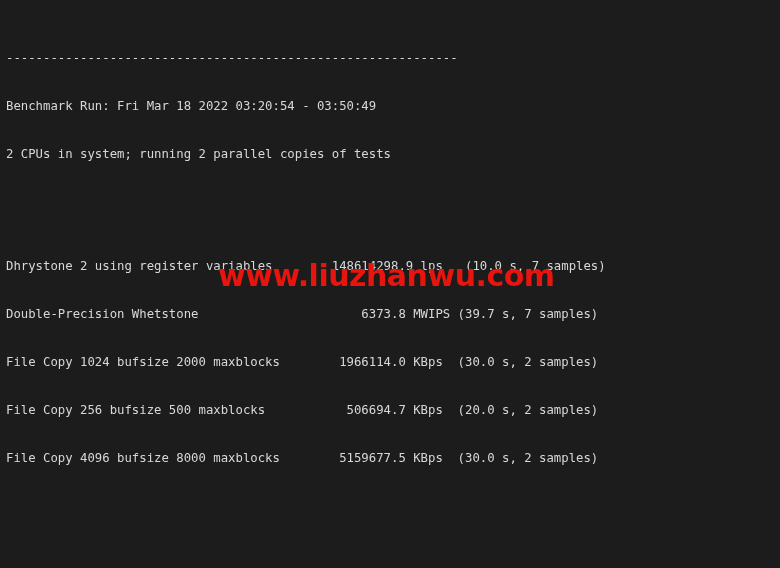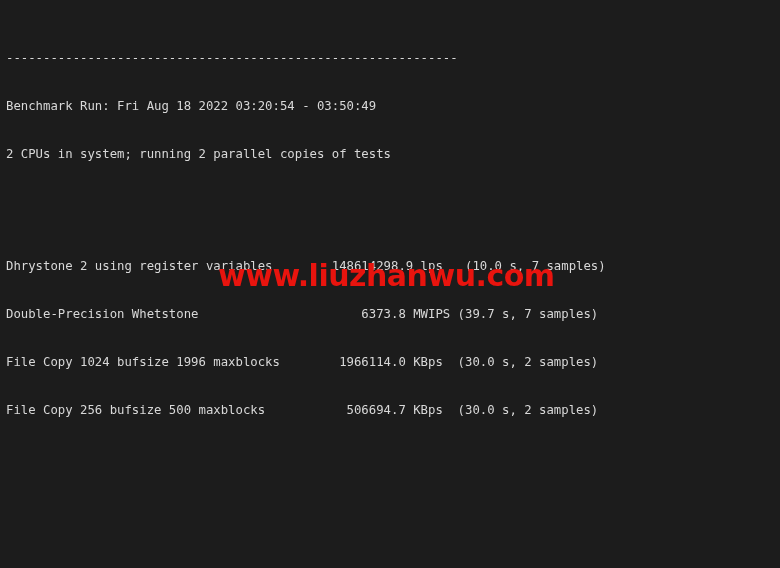--- a/index.html
+++ b/index.html
@@ -46,28 +46,29 @@
     pointer-events: none;
     z-index: 5;
   }
 </style>
 </head>
 <body>
 
 <div id="terminal">
 
   <div class="line">-------------------------------------------------------------</div>
-  <div class="line">Benchmark Run: Fri Aug 18 2022 03:20:54 - 03:50:49</div>
+  <div class="line">Benchmark Run: Fri Mar 18 2022 03:20:54 - 03:50:49</div>
   <div class="line">2 CPUs in system; running 2 parallel copies of tests</div>
   <div class="blank"></div>
 
   <div class="line">Dhrystone 2 using register variables        148614298.9 lps   (10.0 s, 7 samples)</div>
   <div class="line">Double-Precision Whetstone                      6373.8 MWIPS (39.7 s, 7 samples)</div>
-  <div class="line">File Copy 1024 bufsize 1996 maxblocks        1966114.0 KBps  (30.0 s, 2 samples)</div>
-  <div class="line">File Copy 256 bufsize 500 maxblocks           506694.7 KBps  (30.0 s, 2 samples)</div>
+  <div class="line">File Copy 1024 bufsize 2000 maxblocks        1966114.0 KBps  (30.0 s, 2 samples)</div>
+  <div class="line">File Copy 256 bufsize 500 maxblocks           506694.7 KBps  (20.0 s, 2 samples)</div>
+  <div class="line">File Copy 4096 bufsize 8000 maxblocks        5159677.5 KBps  (30.0 s, 2 samples)</div>
   
   
   
   
   
 
   
   
 
   

